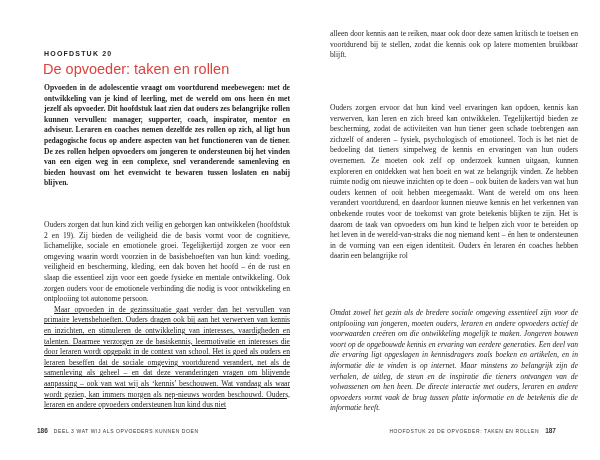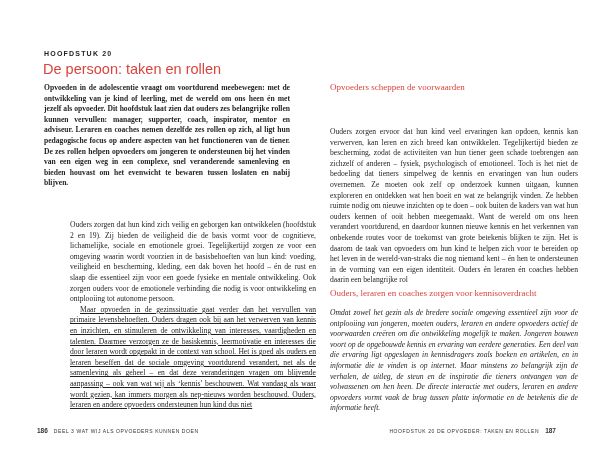--- a/index.html
+++ b/index.html
@@ -5,58 +5,59 @@
     html, body { margin: 0; padding: 0; background: #ffffff; }
     body { width: 600px; height: 460px; position: relative; overflow: hidden; font-family: "Liberation Serif", serif; color: #1f1f1f; }
     .page { position: absolute; top: 0; height: 460px; }
     .page-left { left: 0; width: 300px; }
     .page-right { left: 300px; width: 300px; }
     .chapter-label { position: absolute; left: 44px; top: 50px; font-family: "Liberation Sans", sans-serif; font-weight: bold; font-size: 7px; letter-spacing: 1.2px; color: #222; }
     .chapter-title { position: absolute; left: 43px; top: 61px; font-family: "Liberation Sans", sans-serif; font-size: 14.5px; color: #d9443f; white-space: nowrap; }
     .text-block { position: absolute; font-size: 7.6px; line-height: 10.6px; text-align: justify; }
     .text-block p { margin: 0; }
     .intro { left: 44px; top: 83px; width: 246px; font-weight: bold; }
-    .body1 { left: 44px; top: 220px; width: 246px; margin-left: 26px; }
+    .body1 { left: 44px; top: 220px; width: 246px; }
     .indent { text-indent: 10px; text-decoration: underline; }
     .r-cont { left: 30px; top: 29px; width: 248px; }
     .section-head { position: absolute; left: 30px; font-size: 9px; color: #d9443f; white-space: nowrap; }
     .sh1 { top: 82px; }
     .sh2 { top: 288px; }
-    .r-body1 { left: 30px; top: 103px; width: 248px; margin-top: 24px; }
+    .r-body1 { left: 30px; top: 103px; width: 248px; }
     .r-body2 { left: 30px; top: 308px; width: 248px; font-style: italic; }
     .footer { position: absolute; top: 427px; font-family: "Liberation Sans", sans-serif; font-size: 5px; letter-spacing: 0.6px; color: #333; white-space: nowrap; }
     .footer .num { font-weight: bold; font-size: 6.5px; letter-spacing: 0; margin: 0 4px; }
     .footer-left { left: 33px; }
     .footer-right { right: 40px; }
   </style>
 </head>
 <body>
 
 <div class="page page-left">
   <div class="chapter-label">HOOFDSTUK 20</div>
-  <div class="chapter-title">De persoon: taken en rollen</div>
+  <div class="chapter-title">De opvoeder: taken en rollen</div>
   <div class="text-block intro">
     <p>Opvoeden in de adolescentie vraagt om voortdurend meebewegen: met de ontwikkeling van je kind of leerling, met de wereld om ons heen én met jezelf als opvoeder. Dit hoofdstuk laat zien dat ouders zes belangrijke rollen kunnen vervullen: manager, supporter, coach, inspirator, mentor en adviseur. Leraren en coaches nemen dezelfde zes rollen op zich, al ligt hun pedagogische focus op andere aspecten van het functioneren van de tiener. De zes rollen helpen opvoeders om jongeren te ondersteunen bij het vinden van een eigen weg in een complexe, snel veranderende samenleving en bieden houvast om het evenwicht te bewaren tussen loslaten en nabij blijven.</p>
   </div>
   <div class="text-block body1">
     <p>Ouders zorgen dat hun kind zich veilig en geborgen kan ontwikkelen (hoofdstuk 2 en 19). Zij bieden de veiligheid die de basis vormt voor de cognitieve, lichamelijke, sociale en emotionele groei. Tegelijkertijd zorgen ze voor een omgeving waarin wordt voorzien in de basisbehoeften van hun kind: voeding, veiligheid en bescherming, kleding, een dak boven het hoofd – én de rust en slaap die essentieel zijn voor een goede fysieke en mentale ontwikkeling. Ook zorgen ouders voor de emotionele verbinding die nodig is voor ontwikkeling en ontplooiing tot autonome persoon.</p>
     <p class="indent">Maar opvoeden in de gezinssituatie gaat verder dan het vervullen van primaire levensbehoeften. Ouders dragen ook bij aan het verwerven van kennis en inzichten, en stimuleren de ontwikkeling van interesses, vaardigheden en talenten. Daarmee verzorgen ze de basiskennis, leermotivatie en interesses die door leraren wordt opgepakt in de context van school. Het is goed als ouders en leraren beseffen dat de sociale omgeving voortdurend verandert, net als de samenleving als geheel – en dat deze veranderingen vragen om blijvende aanpassing – ook van wat wij als ‘kennis’ beschouwen. Wat vandaag als waar wordt gezien, kan immers morgen als nep-nieuws worden beschouwd. Ouders, leraren en andere opvoeders ondersteunen hun kind dus niet</p>
   </div>
   <div class="footer footer-left">
     <span class="num">186</span>
     <span>DEEL 3  WAT WIJ ALS OPVOEDERS KUNNEN DOEN</span>
   </div>
 </div>
 
 <div class="page page-right">
-  <div class="section-head sh1">Opvoeders scheppen de voorwaarden</div>
+  <div class="text-block r-cont">
+    <p>alleen door kennis aan te reiken, maar ook door deze samen kritisch te toetsen en voortdurend bij te stellen, zodat die kennis ook op latere momenten bruikbaar blijft.</p>
+  </div>
   <div class="text-block r-body1">
     <p>Ouders zorgen ervoor dat hun kind veel ervaringen kan opdoen, kennis kan verwerven, kan leren en zich breed kan ontwikkelen. Tegelijkertijd bieden ze bescherming, zodat de activiteiten van hun tiener geen schade toebrengen aan zichzelf of anderen – fysiek, psychologisch of emotioneel. Toch is het niet de bedoeling dat tieners simpelweg de kennis en ervaringen van hun ouders overnemen. Ze moeten ook zelf op onderzoek kunnen uitgaan, kunnen exploreren en ontdekken wat hen boeit en wat ze belangrijk vinden. Ze hebben ruimte nodig om nieuwe inzichten op te doen – ook buiten de kaders van wat hun ouders kennen of ooit hebben meegemaakt. Want de wereld om ons heen verandert voortdurend, en daardoor kunnen nieuwe kennis en het verkennen van onbekende routes voor de toekomst van grote betekenis blijken te zijn. Het is daarom de taak van opvoeders om hun kind te helpen zich voor te bereiden op het leven in de wereld-van-straks die nog niemand kent – én hen te ondersteunen in de vorming van een eigen identiteit. Ouders én leraren én coaches hebben daarin een belangrijke rol</p>
   </div>
-  <div class="section-head sh2">Ouders, leraren en coaches zorgen voor kennisoverdracht</div>
   <div class="text-block r-body2">
     <p>Omdat zowel het gezin als de bredere sociale omgeving essentieel zijn voor de ontplooiing van jongeren, moeten ouders, leraren en andere opvoeders actief de voorwaarden creëren om die ontwikkeling mogelijk te maken. Jongeren bouwen voort op de opgebouwde kennis en ervaring van eerdere generaties. Een deel van die ervaring ligt opgeslagen in kennisdragers zoals boeken en artikelen, en in informatie die te vinden is op internet. Maar minstens zo belangrijk zijn de verhalen, de uitleg, de steun en de inspiratie die tieners ontvangen van de volwassenen om hen heen. De directe interactie met ouders, leraren en andere opvoeders vormt vaak de brug tussen platte informatie en de betekenis die de informatie heeft.</p>
   </div>
   <div class="footer footer-right">
     <span>HOOFDSTUK 20  DE OPVOEDER: TAKEN EN ROLLEN</span>
     <span class="num">187</span>
   </div>
 </div>
 
 </body></html>

